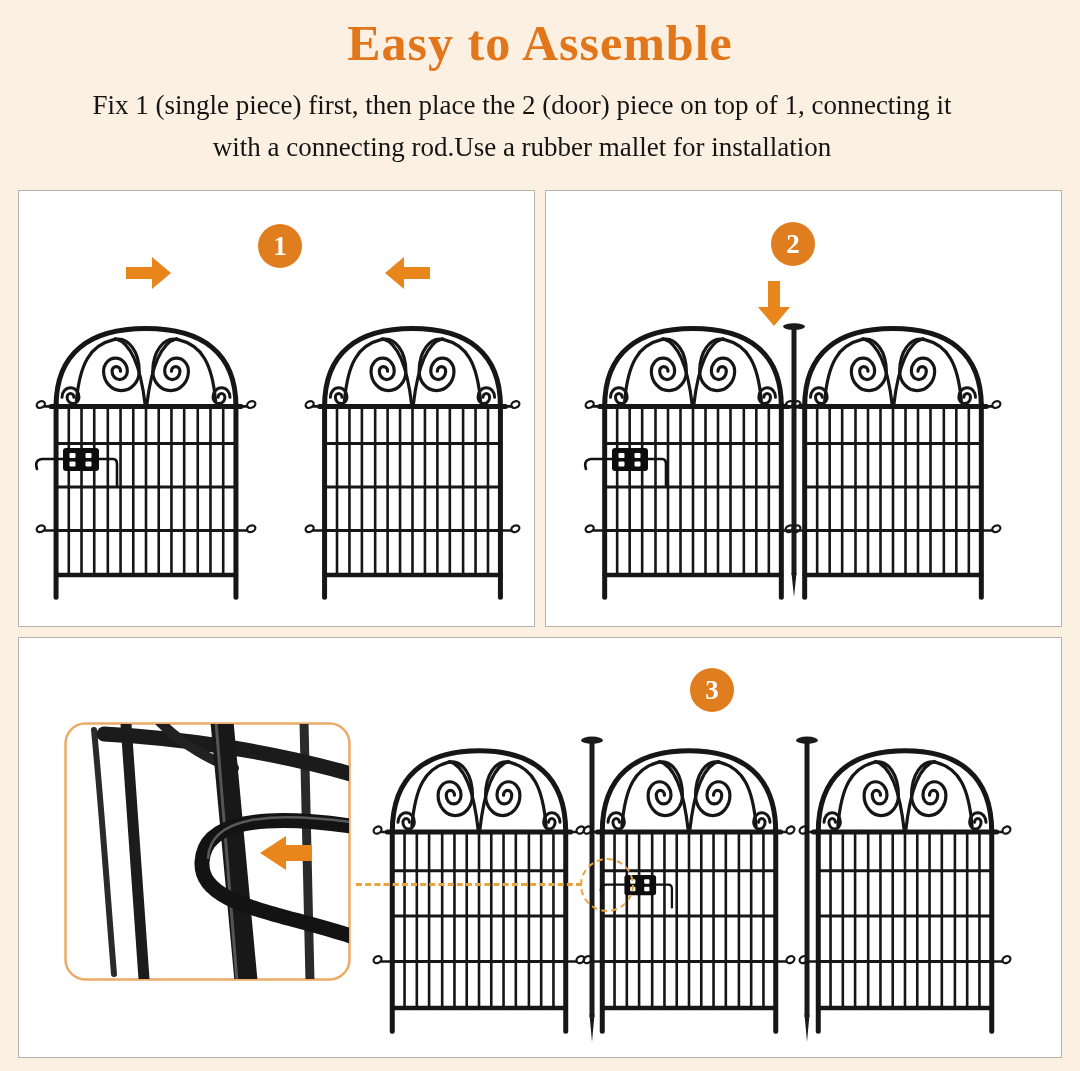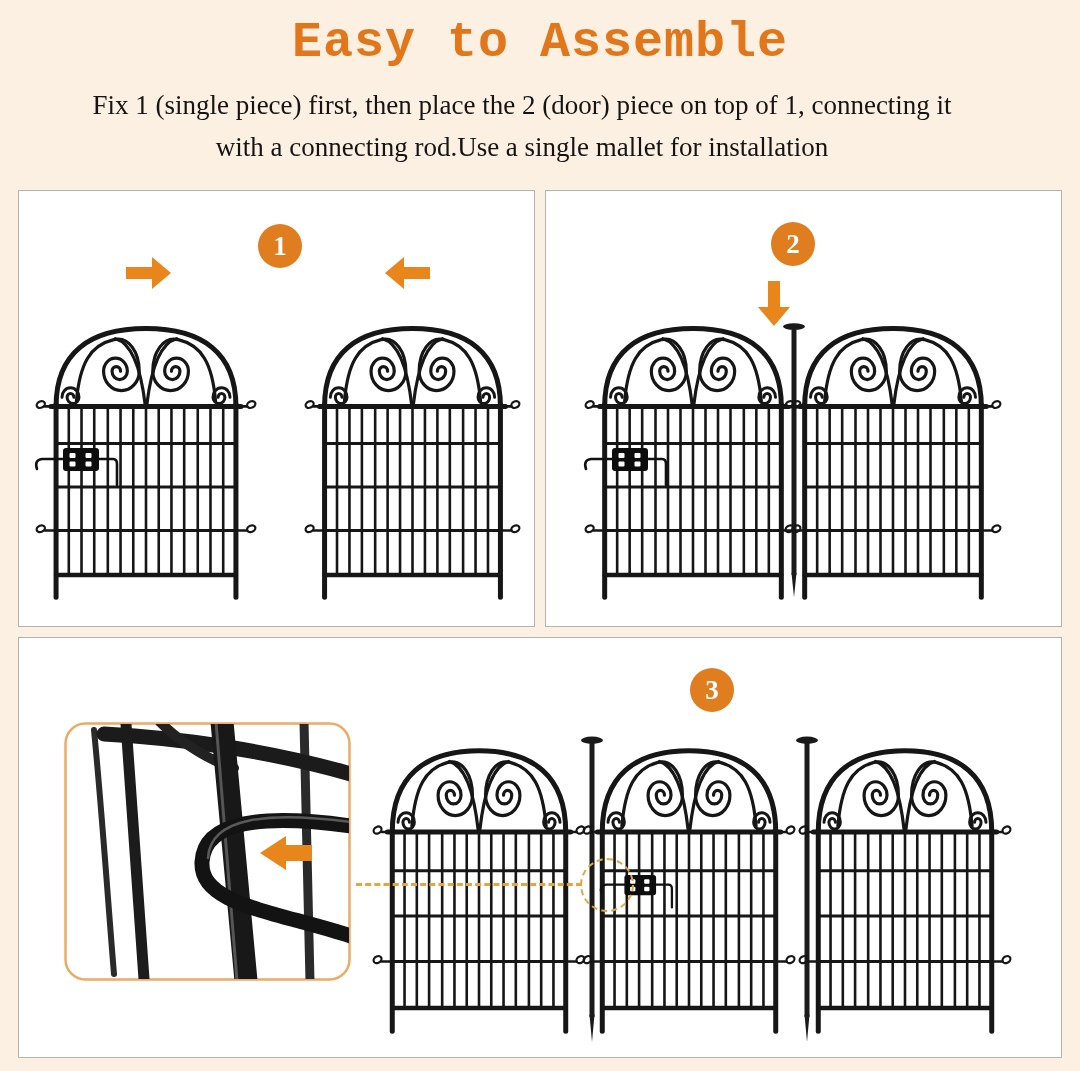--- a/index.html
+++ b/index.html
@@ -4,21 +4,21 @@
 <style>
   html,body{margin:0;padding:0;}
   body{
     width:1080px;height:1071px;position:relative;overflow:hidden;
     background:#fcf0e2;
     font-family:"Liberation Serif",serif;
   }
   .abs{position:absolute;}
   #title{
     left:0;top:14px;width:1080px;text-align:center;
-    font-size:50px;font-weight:bold;color:#e2761b;letter-spacing:1px;font-family:Liberation Mono, monospace;
+    font-size:50px;font-weight:bold;color:#e2761b;letter-spacing:1px;
   }
   #subtitle{
     left:0;top:84px;width:1044px;text-align:center;
     font-size:27px;color:#141414;line-height:42px;
   }
   .panel{
     position:absolute;background:#ffffff;
     border:1px solid #b6b2ac;box-sizing:border-box;
   }
   #panelA{left:18px;top:190px;width:517px;height:437px;}
@@ -95,21 +95,21 @@
       <rect x="52.5" y="14" width="6" height="5" rx="1" fill="#ffffff"></rect>
       <rect x="52.5" y="22.5" width="6" height="5" rx="1" fill="#ffffff"></rect>
       <path d="M66,20 L80,20 Q84,20 84,25 L84,46" stroke="#111111" stroke-width="2.6" fill="none" stroke-linecap="round"></path>
     </g>
   </defs>
 </svg>
 
 <div class="abs" id="title">Easy to Assemble</div>
 <div class="abs" id="subtitle">
   <div>Fix 1 (single piece) first, then place the 2 (door) piece on top of 1, connecting it</div>
-  <div>with a connecting rod.Use a single mallet for installation</div>
+  <div>with a connecting rod.Use a rubber mallet for installation</div>
 </div>
 
 <div class="panel" id="panelA"></div>
 
 <div class="panel" id="panelB"></div>
 
 <div class="panel" id="panelC"></div>
 
 <div class="badge" style="left:258px;top:224px;">
     <span>1</span>

